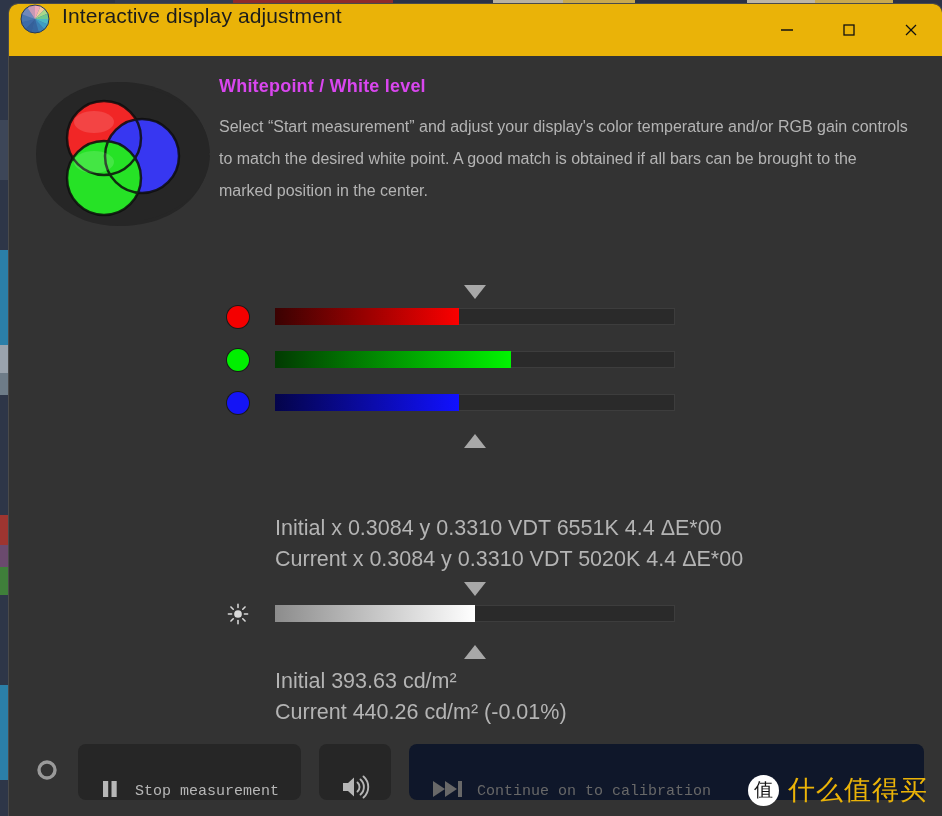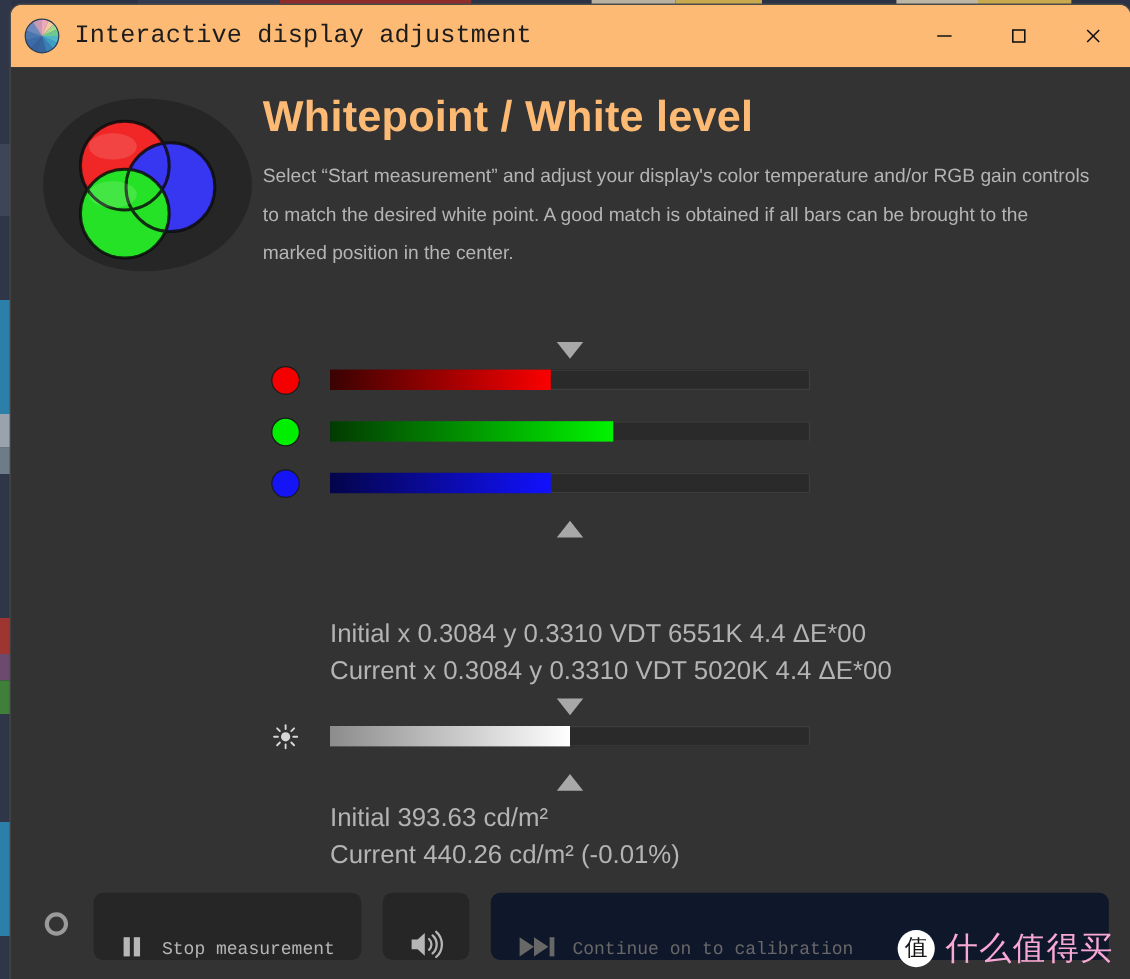--- a/index.html
+++ b/index.html
@@ -28,25 +28,23 @@
     background: #333333;
     border-radius: 9px 9px 0 0;
     overflow: hidden;
     box-shadow: 0 0 0 1px #4a4a4a;
   }
 
   
   #titlebar {
     position: relative;
     height: 52px;
-    background: #fdba74;
+    background: #eab308;
     border-radius: 8px 8px 0 0;
     display: flex;
-    align-items: center;
-    font-family: Liberation Mono, monospace;
   }
   #app-icon {
     width: 30px; height: 30px;
     margin-left: 11px; margin-right: 12px;
     border-radius: 50%;
     overflow: hidden;
     flex: none;
   }
   #title-text {
     font-size: 21px;
@@ -79,23 +77,23 @@
     width: 190px; height: 160px;
   }
 
   
   #maincol {
     position: absolute;
     left: 210px; top: 20px;
     width: 700px;
   }
   #heading {
-    font-size: 36px;
+    font-size: 18px;
     font-weight: bold;
-    color: #fdba74;
+    color: #d946ef;
     letter-spacing: 0.2px;
     margin-bottom: 14px;
   }
   #description {
     font-size: 16px;
     line-height: 32px;
     color: #b4b4b4;
     width: 690px;
   }
 
@@ -220,21 +218,21 @@
   #wm-badge {
     width: 31px; height: 31px;
     border-radius: 50%;
     background: #fff;
     color: #111;
     font-size: 19px;
     display: flex; align-items: center; justify-content: center;
     font-family: "DejaVu Sans", sans-serif;
   }
   #wm-text {
-    color: #f9a8d4;
+    color: #eab308;
     font-size: 27px;
     font-family: "DejaVu Sans", sans-serif;
     letter-spacing: 1px;
   }
 </style>
 </head>
 <body>
 
 <div id="desktop">
   <div id="bg-top">

